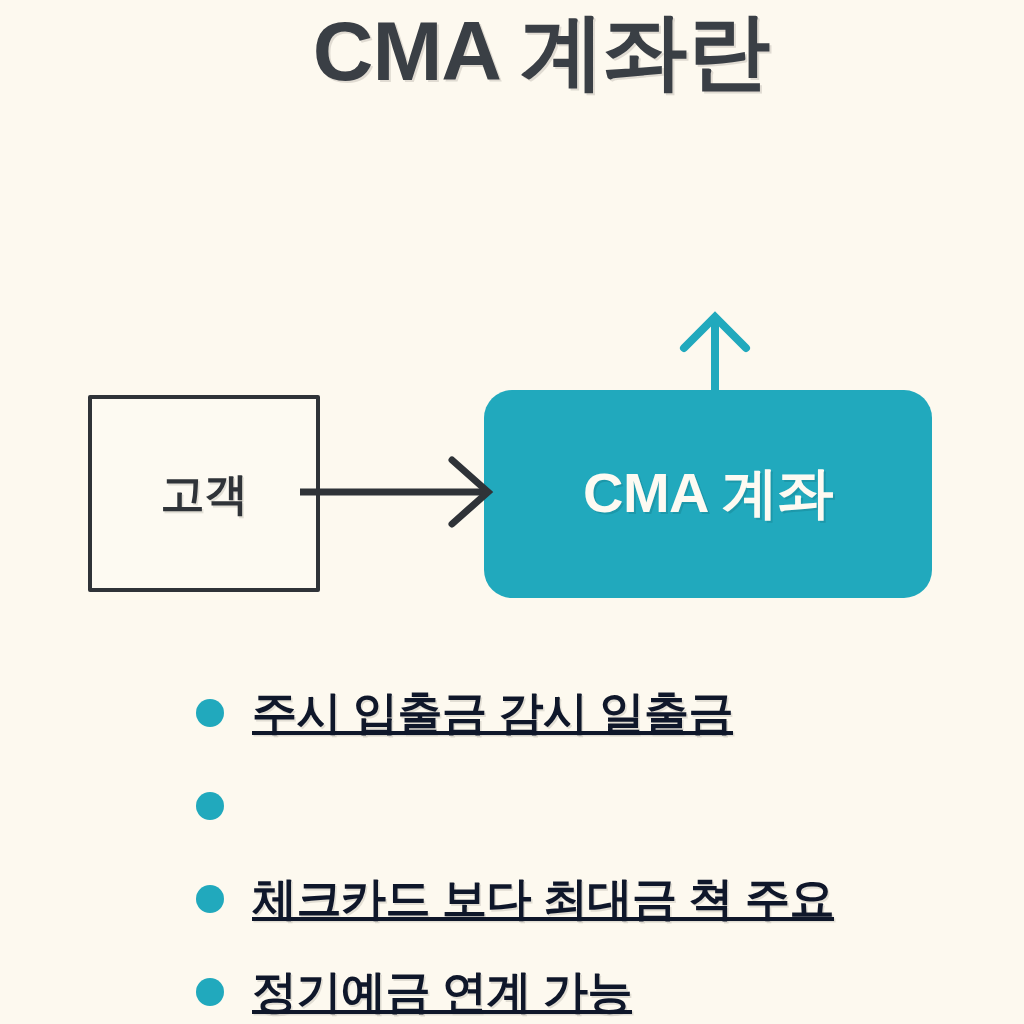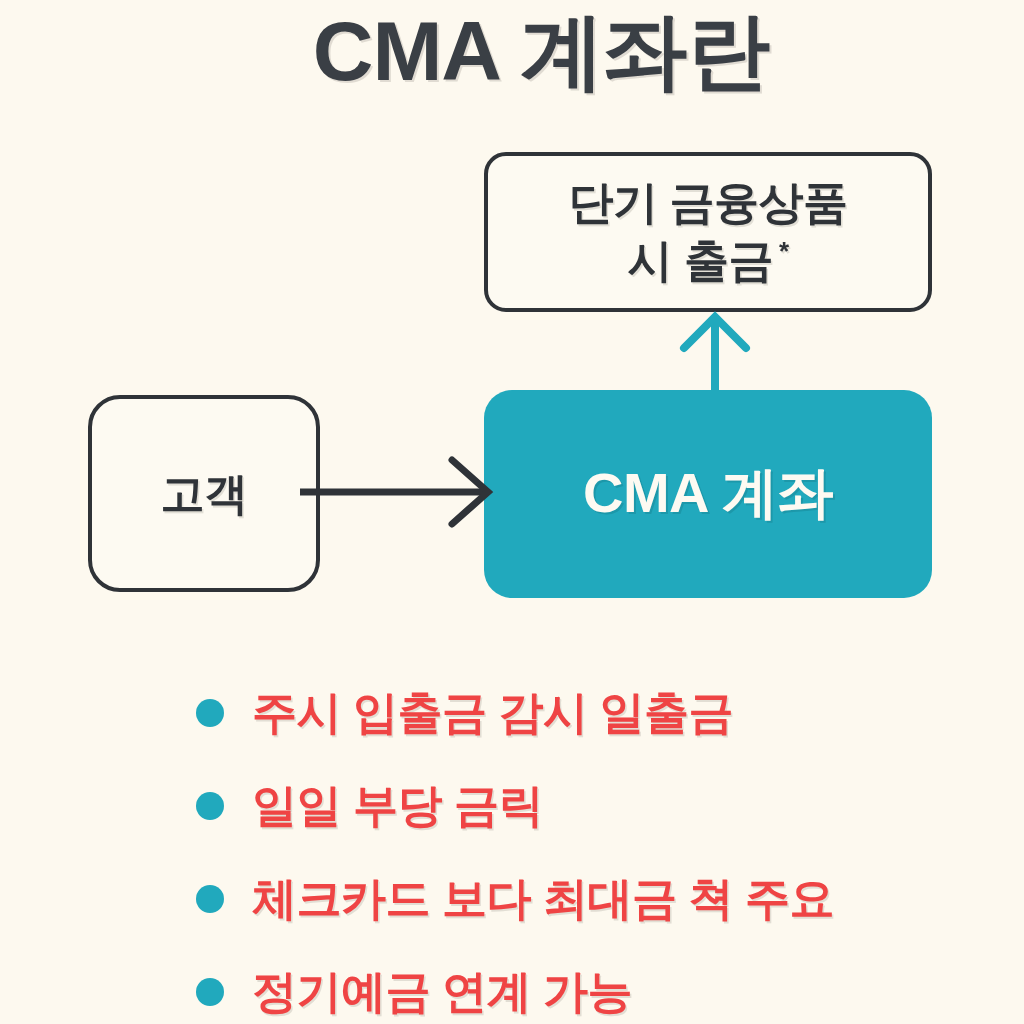--- a/index.html
+++ b/index.html
@@ -87,21 +87,21 @@
     line-height: 1;
     margin-left: 6px;
     font-weight: 700;
   }
 
   #box-customer-deposit {
     left: 88px;
     top: 395px;
     width: 232px;
     height: 197px;
-    border-radius: 32px;
+    border-radius: 2px;
     font-size: 44px;
     font-weight: 700;
     line-height: 1.3;
     letter-spacing: -0.5px;
   }
   #box-customer-deposit .line {
     display: block;
     text-shadow: 1.5px 1.5px 0 rgba(200,195,185,0.5);
   }
 
@@ -162,41 +162,36 @@
     width: 28px;
     height: 28px;
     border-radius: 50%;
     background: #21a9bd;
     flex: 0 0 auto;
     margin-right: 28px;
   }
   .bullet-text {
     font-size: 45px;
     font-weight: 700;
-    color: #ef4444;
+    color: #0f172a;
     letter-spacing: -0.5px;
     white-space: nowrap;
     text-shadow: 1.5px 1.5px 0 rgba(200,195,185,0.5);
+    text-decoration: underline;
   }
 </style>
 </head>
 <body>
 
 <div id="page">
 
   <div class="title">CMA 계좌란</div>
 
   <div class="diagram">
 
-    <div class="box-outline" id="box-short-term">
-      <span class="line">단기 금융상품</span>
-      <span class="line">
-        <span>시 출금</span><span class="asterisk">*</span>
-      </span>
-    </div>
 
     <div class="box-outline" id="box-customer-deposit">
       <span class="line">고객</span>
     </div>
 
     <div id="box-cma-account">
       <span>CMA 계좌</span>
     </div>
 
     <svg class="arrow-svg" id="arrow-horizontal" viewBox="0 0 200 80">
@@ -211,21 +206,20 @@
 
   </div>
 
   <ul class="bullet-list">
     <li class="bullet-item">
       <span class="bullet-dot"></span>
       <span class="bullet-text">주시 입출금 감시 일출금</span>
     </li>
     <li class="bullet-item">
       <span class="bullet-dot"></span>
-      <span class="bullet-text">일일 부당 금릭</span>
     </li>
     <li class="bullet-item">
       <span class="bullet-dot"></span>
       <span class="bullet-text">체크카드 보다 최대금 쳑 주요</span>
     </li>
     <li class="bullet-item">
       <span class="bullet-dot"></span>
       <span class="bullet-text">정기예금 연계 가능</span>
     </li>
   </ul>

